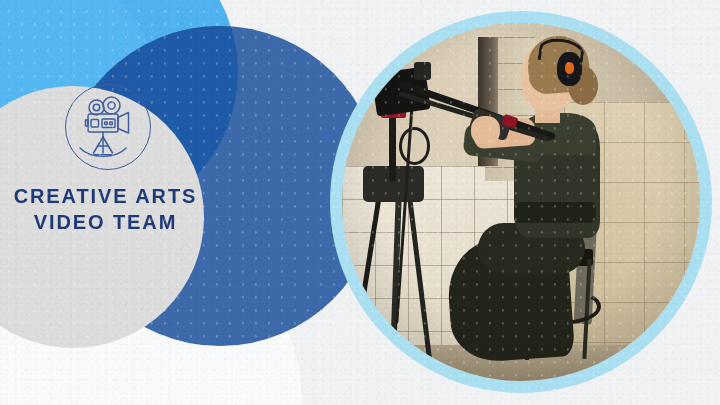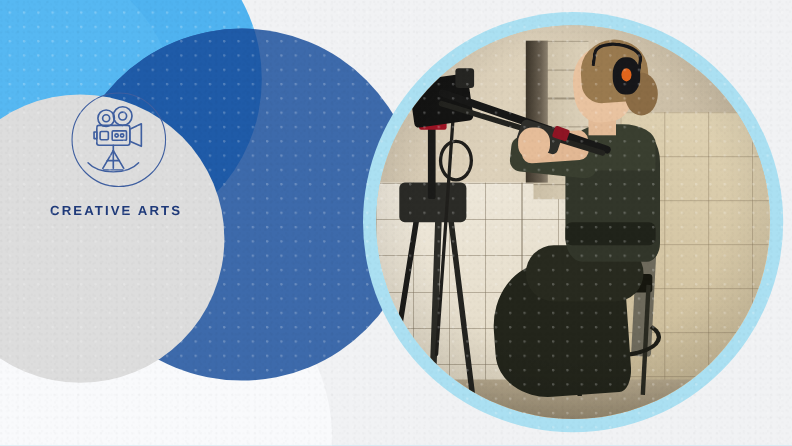--- a/index.html
+++ b/index.html
@@ -47,21 +47,21 @@
     display:flex;flex-direction:column;align-items:center;
   }
   #logo-badge{
     width:84px;height:84px;border-radius:50%;
     border:1.6px solid #3f5fa0;
     position:relative;margin-left:10px;
   }
   #logo-badge svg{position:absolute;left:0;top:0;}
   #brand-text{
     margin-top:14px;margin-left:6px;text-align:center;
-    color:#1f3a7a;font-weight:bold;font-size:12px;line-height:1.28;
+    color:#1f3a7a;font-weight:bold;font-size:20px;line-height:1.28;
     letter-spacing:1.9px;white-space:nowrap;
   }
   #brand-text div{display:block;}
 
   
   #photo-ring{
     position:absolute;left:330px;top:11px;width:382px;height:382px;border-radius:50%;
     background:#abe0f2;z-index:20;
   }
   #photo-circle{
@@ -198,20 +198,21 @@
         <path d="M37 52 L37 68"></path>
         <path d="M31.5 61 h11"></path>
 
         <path d="M14 63 C24 74, 50 74, 60 63" stroke-width="1.3"></path>
         <path d="M28 69.5 h18" stroke-width="1.2"></path>
       </svg>
     </div>
 
     <div id="brand-text">
       <div>CREATIVE ARTS</div>
+      <div>VIDEO TEAM</div>
     </div>
   </div>
 
   <div id="photo-ring">
     <div id="photo-circle">
       <div id="photo-inner">
 
         <div class="ph" id="wall-upper"></div>
         <div class="ph" id="wall-tiles"></div>
         <div class="ph" id="tiles-right"></div>

